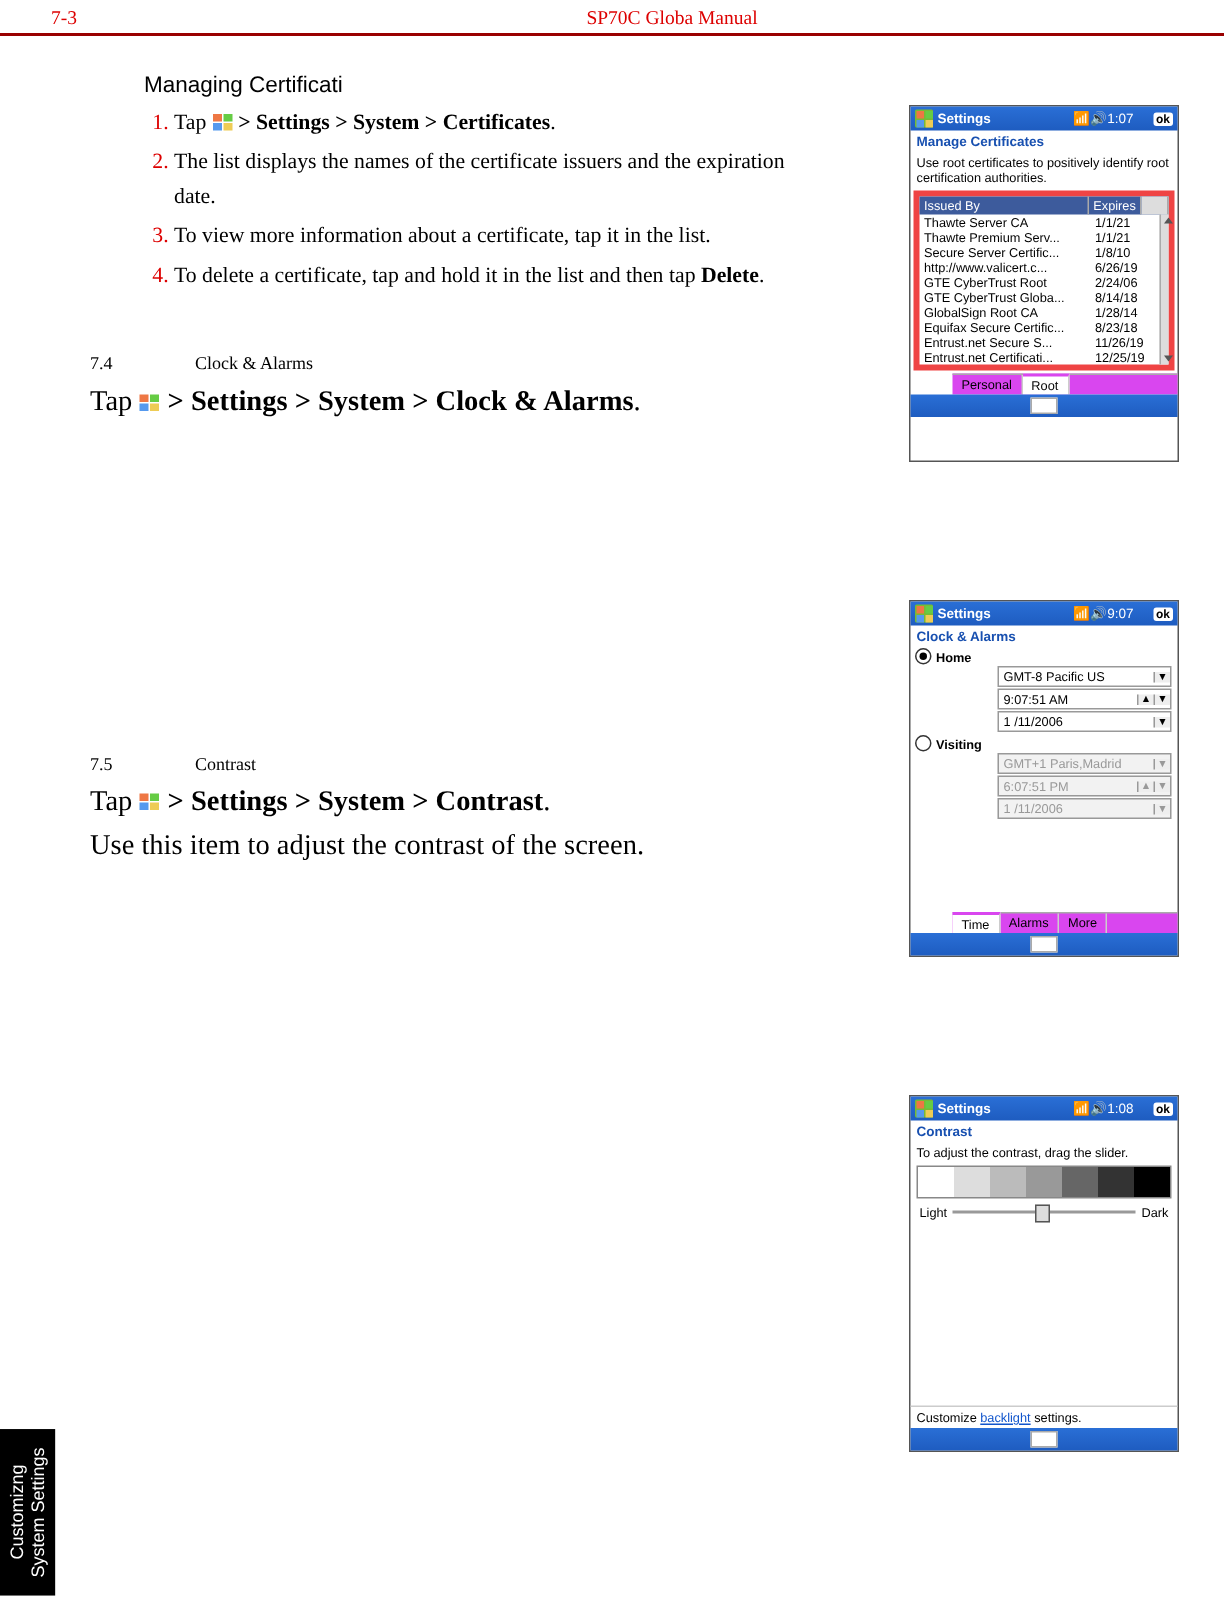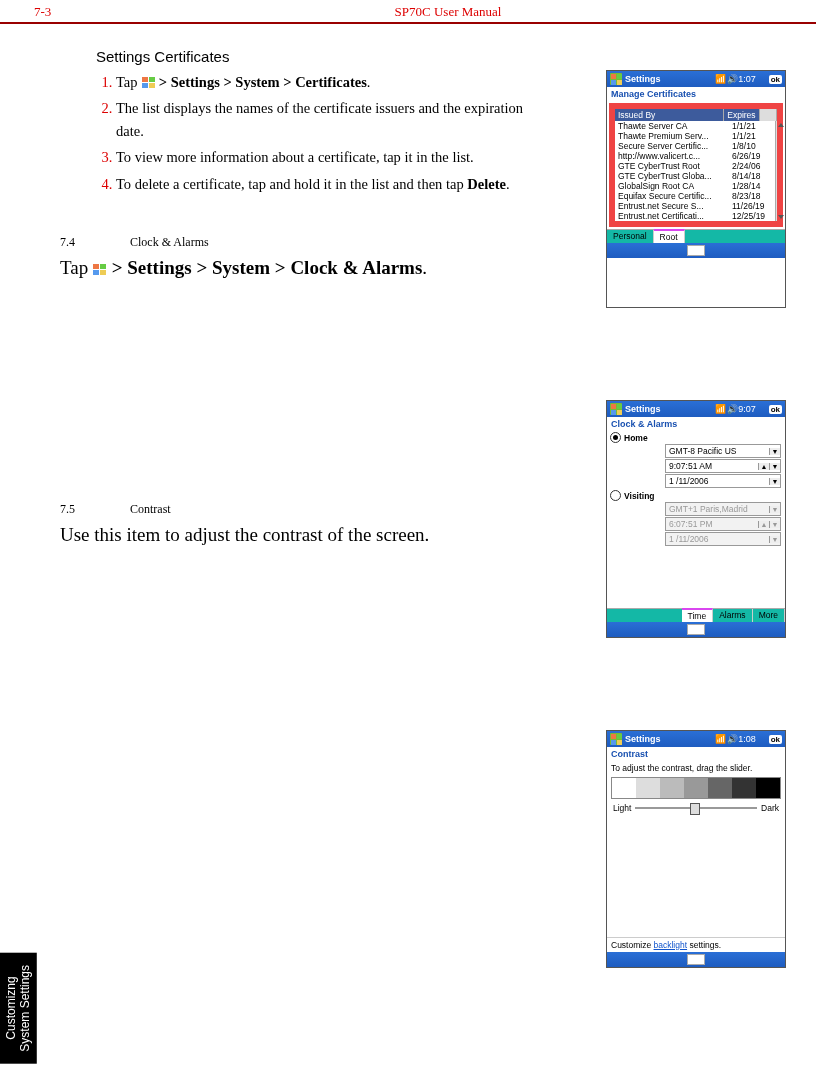--- a/index.html
+++ b/index.html
@@ -86,33 +86,33 @@
     width:12px;height:12px;background:#7b3;border-radius:1px;margin-right:3px;
     display:flex;flex-wrap:wrap;
   }
   .device .bar .win span{width:5px;height:5px;margin:0.5px;}
   .device .bar .cap{flex:1;}
   .device .bar .time{font-weight:normal;}
   .device .bar .ok{background:#fff;color:#000;border-radius:2px;padding:0 2px;margin-left:13px;font-size:8px;}
   .device .subtitle{color:#1850b0;font-weight:bold;padding:2px 4px;font-size:9px;}
   .device .pad{padding:2px 4px;font-size:8.5px;}
 
-  .certtable{border:6px solid #ef4444;margin:2px;font-size:8.5px;}
+  .certtable{border:4px solid #ef4444;margin:2px;font-size:8.5px;}
   .certtable .hdr{display:flex;background:#3d5b9c;color:#fff;}
   .certtable .hdr div{padding:1px 3px;border-right:1px solid #aaa;}
   .certtable .col1{width:108px;} .certtable .col2{width:40px;flex:1;}
   .certtable .scroll{width:11px;background:#ddd;border-left:1px solid #aaa;position:relative;}
   .certtable .scroll::before,.certtable .scroll::after{content:"";position:absolute;left:2px;width:0;height:0;border-left:3px solid transparent;border-right:3px solid transparent;}
   .certtable .scroll::before{top:2px;border-bottom:4px solid #555;}
   .certtable .scroll::after{bottom:2px;border-top:4px solid #555;}
   .certtable .rows{display:flex;}
   .certtable .rowsinner{flex:1;}
   .certtable .row{display:flex;}
   .certtable .row div{padding:0 3px;white-space:nowrap;overflow:hidden;}
-  .tabstrip{display:flex;border-top:1px solid #aaa;background:#14b8a6;font-size:8.5px;}
+  .tabstrip{display:flex;border-top:1px solid #aaa;background:#d946ef;font-size:8.5px;margin-left:28px;}
   .tabstrip .tab{padding:1px 6px;border-right:1px solid #ccc;}
   .tabstrip .tab.active{background:#fff;border-top:2px solid #d946ef;margin-top:-1px;}
   .device .footerbar{background:linear-gradient(#2a6fd6,#1e5cc0);height:15px;position:relative;}
   .device .footerbar .kb{position:absolute;left:50%;top:2px;transform:translateX(-50%);width:16px;height:9px;background:#fff;border:1px solid #aaa;}
 
   
   .clockrow{display:flex;align-items:center;padding:1px 3px;font-size:8.5px;}
   .clockrow .rad{width:9px;height:9px;border:1px solid #333;border-radius:50%;margin-right:3px;display:flex;align-items:center;justify-content:center;}
   .clockrow .rad.on::after{content:"";width:5px;height:5px;background:#000;border-radius:50%;}
   .clockrow .lbl{font-weight:bold;width:42px;}
@@ -137,28 +137,28 @@
     padding:12px 4px;text-align:center;line-height:1.2;
     white-space:pre-line;
   }
   .page-area{position:relative;min-height:1040px;}
 </style>
 </head>
 <body>
 
 <div class="header">
   <div class="pg">7-3</div>
-  <div class="title">SP70C User Manual</div>
+  <div class="title">SP70C Globa Manual</div>
 </div>
 
 <div class="page-area">
 <div class="content-wrap">
   <div class="content">
 
-    <h2 class="subhead">Settings Certificates</h2>
+    <h2 class="subhead">Managing Certificati</h2>
     <ol class="steps">
       <li>
         <span>Tap </span><span class="winicon"><span class="r"></span><span class="g"></span><span class="b"></span><span class="y"></span></span><strong> &gt; Settings &gt; System &gt; Certificates</strong><span>.</span>
       </li>
       <li>The list displays the names of the certificate issuers and the expiration date.</li>
       <li>To view more information about a certificate, tap it in the list.</li>
       <li>
         <span>To delete a certificate, tap and hold it in the list and then tap </span><strong>Delete</strong><span>.</span>
       </li>
     </ol>
@@ -166,39 +166,43 @@
     <h1 class="section">
       <span class="secnum">7.4</span><span>Clock &amp; Alarms</span>
     </h1>
     <p class="body">
       <span>Tap </span><span class="winicon"><span class="r"></span><span class="g"></span><span class="b"></span><span class="y"></span></span><strong> &gt; Settings &gt; System &gt; Clock &amp; Alarms</strong><span>.</span>
     </p>
 
     <h1 class="section" style="margin-top:220px;">
       <span class="secnum">7.5</span><span>Contrast</span>
     </h1>
+    <p class="body">
+      <span>Tap </span><span class="winicon"><span class="r"></span><span class="g"></span><span class="b"></span><span class="y"></span></span><strong> &gt; Settings &gt; System &gt; Contrast</strong><span>.</span>
+    </p>
     <p class="body">Use this item to adjust the contrast of the screen.</p>
 
   </div>
 
   <div class="device" style="top:46px;height:236px;">
     <div class="bar">
       <span class="win">
             <span class="r" style="background:#e74"></span>
             <span class="g" style="background:#6c4"></span>
             <span class="b" style="background:#59e"></span>
             <span class="y" style="background:#ec5"></span>
           </span>
       <span class="cap">Settings</span>
       <span>📶 </span>
       <span>🔊 </span>
       <span class="time">1:07</span>
       <span class="ok">ok</span>
     </div>
     <div class="subtitle">Manage Certificates</div>
+    <div class="pad">Use root certificates to positively identify root certification authorities.</div>
     <div class="certtable">
       <div class="hdr">
         <div class="col1">Issued By</div>
         <div class="col2">Expires</div>
         <div style="width:11px;background:#ddd;"></div>
       </div>
       <div class="rows">
         <div class="rowsinner" id="cert-rows">
               <div class="row">
                 <div class="col1">Thawte Server CA</div>
@@ -303,21 +307,21 @@
             <span class="arr">▲</span>
             <span class="arr">▼</span>
           </div>
       <div class="fld dis">
             <span class="txt">1 /11/2006</span>
             <span class="arr">▼</span>
           </div>
     </div>
 
     <div style="flex:1"></div>
-    <div class="tabstrip" style="position:absolute;bottom:15px;left:0;right:0;justify-content:flex-end;">
+    <div class="tabstrip" style="position:absolute;bottom:15px;left:0;right:0;">
       <div class="tab active">Time</div>
       <div class="tab">Alarms</div>
       <div class="tab">More</div>
     </div>
     <div class="footerbar" style="position:absolute;bottom:0;left:0;right:0;">
           <div class="kb"></div>
         </div>
   </div>
 
   <div class="device" style="top:706px;height:236px;">

